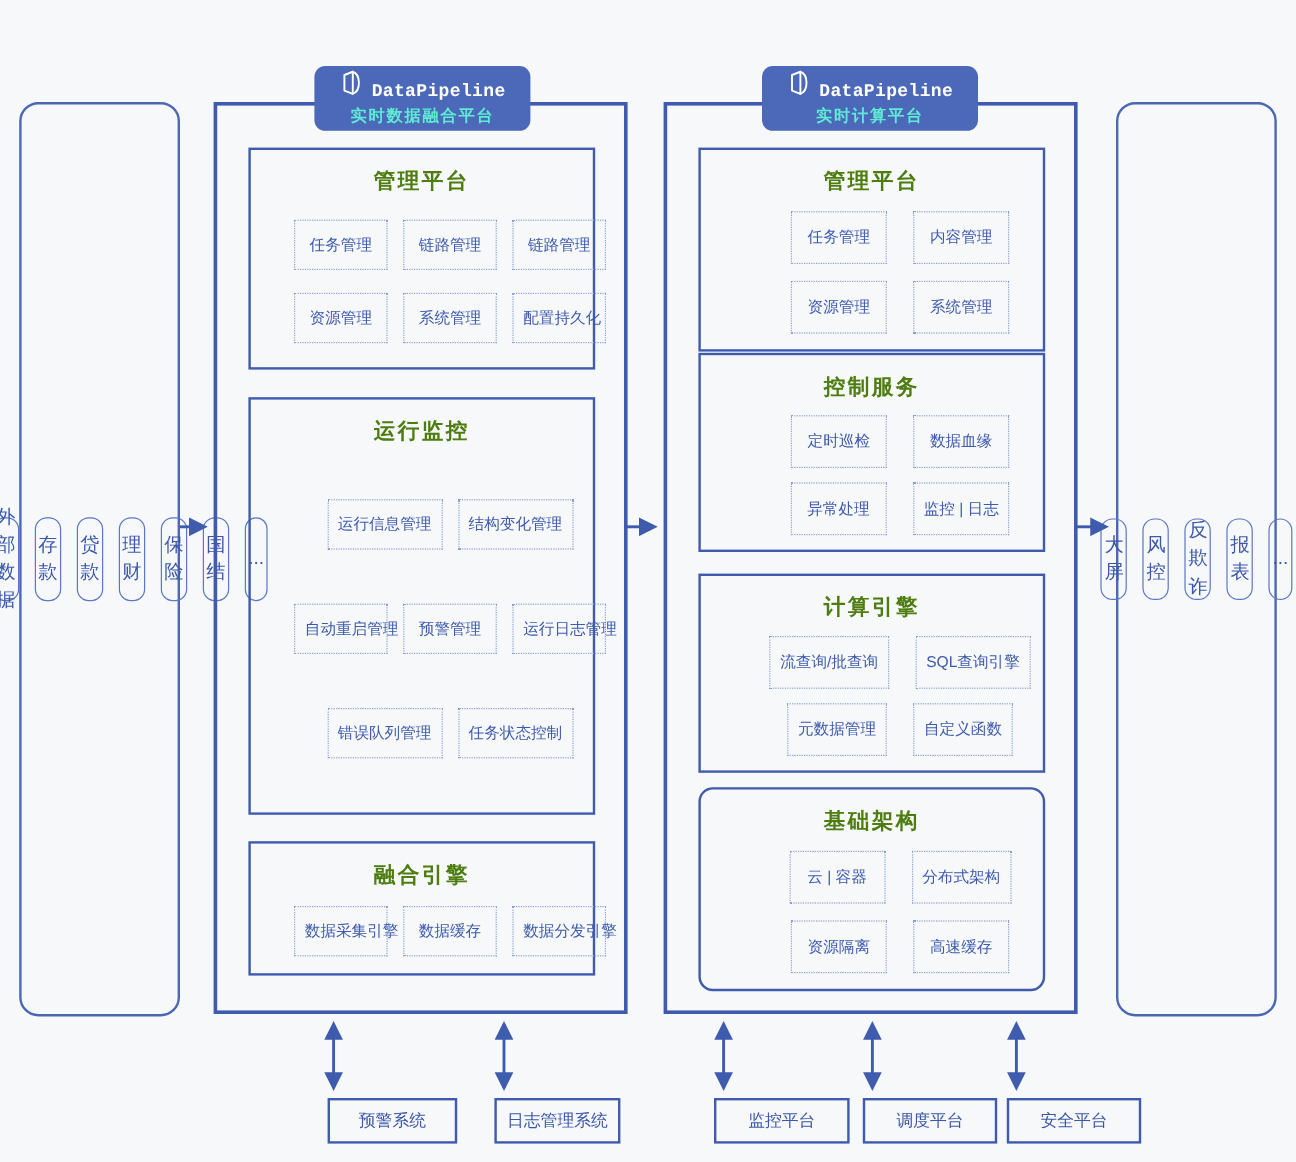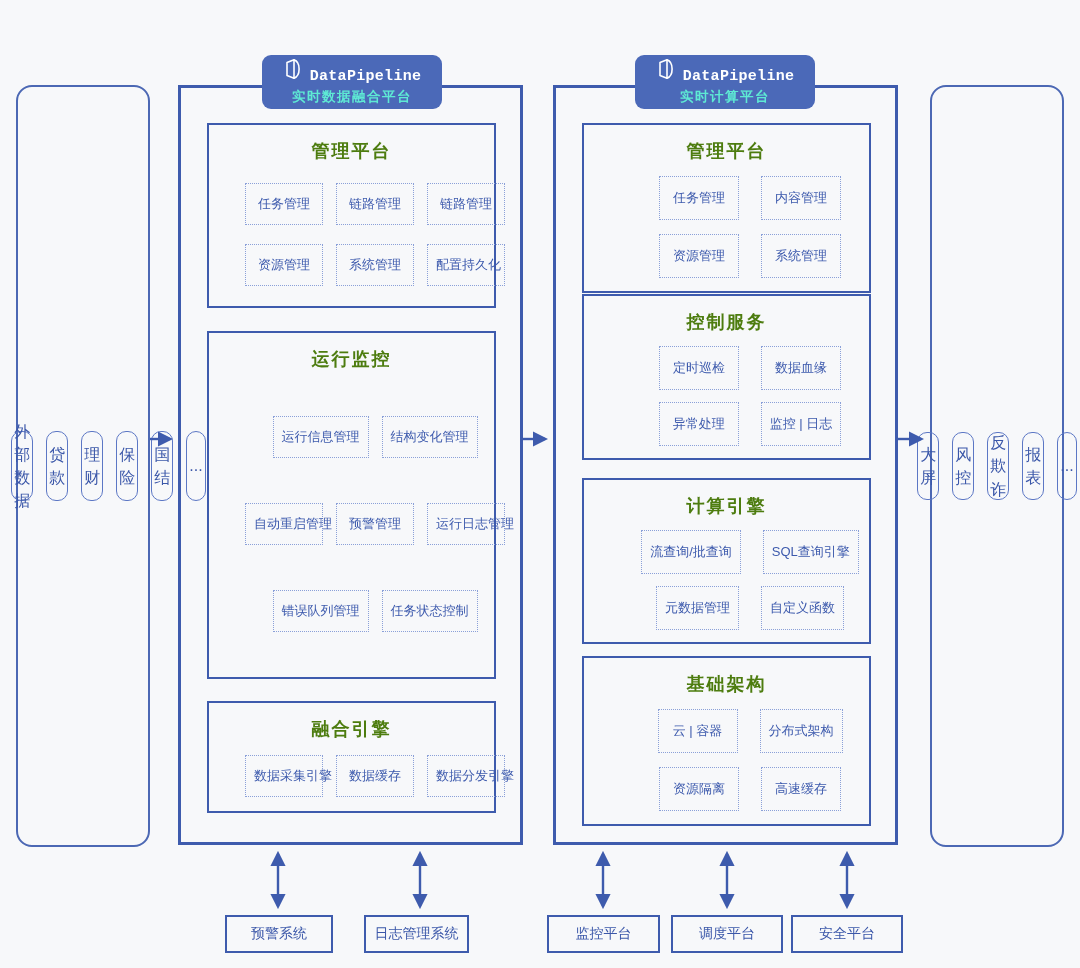--- a/index.html
+++ b/index.html
@@ -39,33 +39,34 @@
   .rows{flex:1;align-self:stretch;display:flex;flex-direction:column;justify-content:space-evenly;margin-left:47px;}
   .row{display:flex;justify-content:center;gap:13px;}
   .item{border:1px dotted #8ba0d8;color:#3d5aad;font-size:13px;padding:11px 8px;min-width:60px;
         text-align:center;white-space:nowrap;background:transparent;}
   #platform-compute .row{gap:22px;}
   #platform-compute .item{min-width:62px;padding:12px 8px;}
 
   
   .sys{position:absolute;top:915px;height:38px;border:2px solid #3e5bad;color:#3b57a9;
        font-size:14px;display:flex;align-items:center;justify-content:center;
-       box-sizing:border-box;background:transparent;}
+       box-sizing:border-box;background:transparent;margin-left:48px;}
 
   
   .arrows{position:absolute;left:0;top:0;pointer-events:none;}
 </style>
 </head>
 <body>
 
 <div class="canvas">
 
   <div class="panel panel-left">
     <div class="pill">城商行联盟【御数港】</div>
     <div class="pill">外部数据</div>
+    <div class="pill">存款</div>
     <div class="pill">贷款</div>
     <div class="pill">理财</div>
     <div class="pill">保险</div>
     <div class="pill">国结</div>
     <div class="pill">...</div>
   </div>
 
   <div class="platform" id="platform-fusion">
     <div class="sect" style="top:35px;height:185px;">
       <div class="sect-title">管理平台</div>
@@ -150,21 +151,21 @@
           <div class="item">流查询/批查询</div>
           <div class="item">SQL查询引擎</div>
         </div>
         <div class="row">
           <div class="item">元数据管理</div>
           <div class="item">自定义函数</div>
         </div>
       </div>
     </div>
 
-    <div class="sect" style="top:568px;height:170px;">
+    <div class="sect" style="top:568px;height:170px;border-radius:12px;">
       <div class="sect-title">基础架构</div>
       <div class="rows">
         <div class="row">
           <div class="item">云 | 容器</div>
           <div class="item">分布式架构</div>
         </div>
         <div class="row">
           <div class="item">资源隔离</div>
           <div class="item">高速缓存</div>
         </div>

